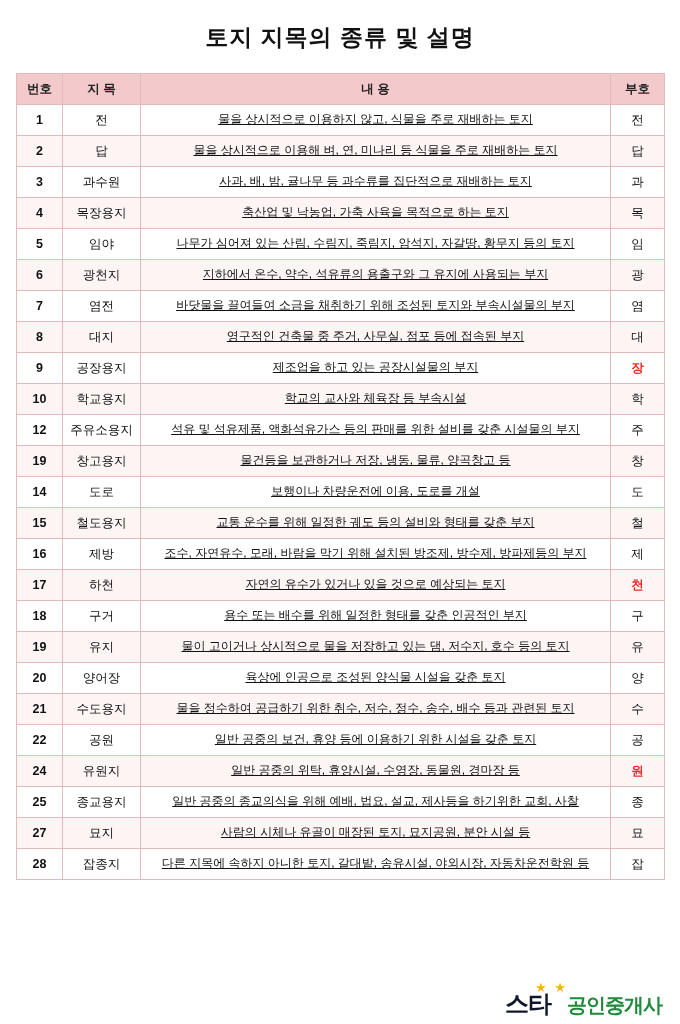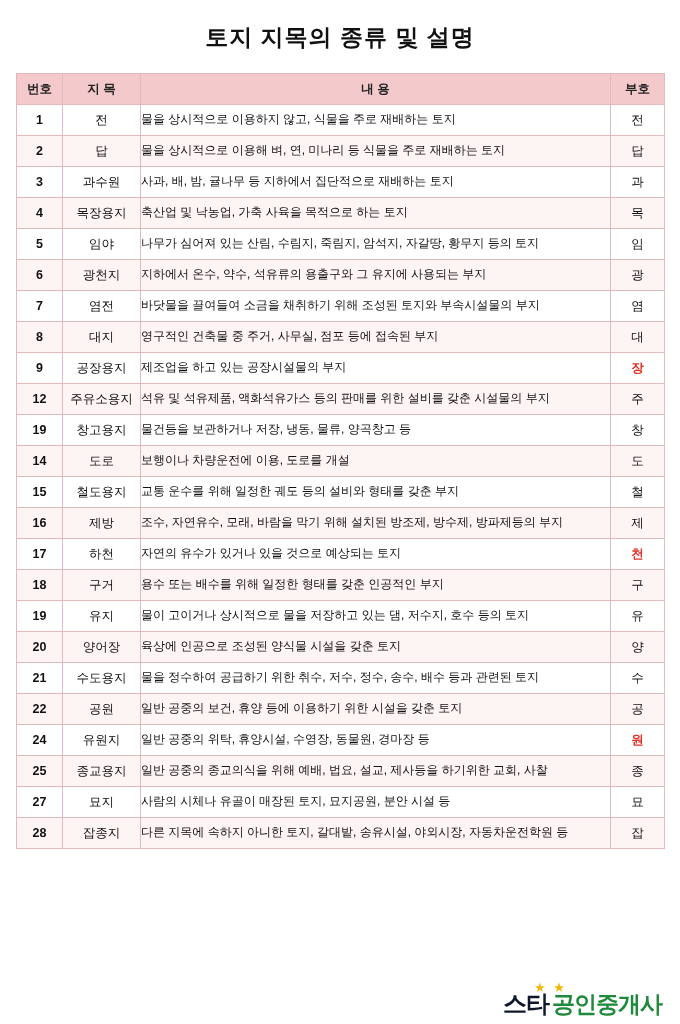--- a/index.html
+++ b/index.html
@@ -62,25 +62,26 @@
     font-weight: bold;
     font-size: 12.5px;
     color: #111;
   }
   td.name {
     text-align: center;
     font-size: 12.5px;
     color: #111;
   }
   td.desc {
-    text-align: left;
+    text-align: center;
     padding-left: 9px;
     font-size: 12px;
     color: #111;
     line-height: 1.3;
+    text-decoration: underline;
   }
   td.sym {
     text-align: center;
     font-size: 12.5px;
     color: #111;
   }
   td.sym.highlight {
     color: #e03127;
     font-weight: bold;
   }
@@ -111,24 +112,24 @@
     display: inline-block;
   }
   .logo-star-word {
     color: #0f172a;
     font-size: 24px;
     font-weight: bold;
     letter-spacing: -1px;
   }
   .logo-main-word {
     color: #1f8a3b;
-    font-size: 23px;
+    font-size: 20px;
     font-weight: bold;
     letter-spacing: -1px;
-    margin-left: 3px;
+    margin-left: 16px;
   }
 </style>
 </head>
 <body>
 
 <div class="page">
 
   <h1 class="page-title">토지 지목의 종류 및 설명</h1>
 
   <div class="table-wrap">
@@ -156,21 +157,21 @@
           </tr>
           <tr>
             <td class="no">2</td>
             <td class="name">답</td>
             <td class="desc">물을 상시적으로 이용해 벼, 연, 미나리 등 식물을 주로 재배하는 토지</td>
             <td class="sym">답</td>
           </tr>
           <tr>
             <td class="no">3</td>
             <td class="name">과수원</td>
-            <td class="desc">사과, 배, 밤, 귤나무 등 지하에서 집단적으로 재배하는 토지</td>
+            <td class="desc">사과, 배, 밤, 귤나무 등 과수류를 집단적으로 재배하는 토지</td>
             <td class="sym">과</td>
           </tr>
           <tr>
             <td class="no">4</td>
             <td class="name">목장용지</td>
             <td class="desc">축산업 및 낙농업, 가축 사육을 목적으로 하는 토지</td>
             <td class="sym">목</td>
           </tr>
           <tr>
             <td class="no">5</td>
@@ -194,20 +195,26 @@
             <td class="no">8</td>
             <td class="name">대지</td>
             <td class="desc">영구적인 건축물 중 주거, 사무실, 점포 등에 접속된 부지</td>
             <td class="sym">대</td>
           </tr>
           <tr>
             <td class="no">9</td>
             <td class="name">공장용지</td>
             <td class="desc">제조업을 하고 있는 공장시설물의 부지</td>
             <td class="sym highlight">장</td>
+          </tr>
+          <tr>
+            <td class="no">10</td>
+            <td class="name">학교용지</td>
+            <td class="desc">학교의 교사와 체육장 등 부속시설</td>
+            <td class="sym">학</td>
           </tr>
           <tr>
             <td class="no">12</td>
             <td class="name">주유소용지</td>
             <td class="desc">석유 및 석유제품, 액화석유가스 등의 판매를 위한 설비를 갖춘 시설물의 부지</td>
             <td class="sym">주</td>
           </tr>
           <tr>
             <td class="no">19</td>
             <td class="name">창고용지</td>

